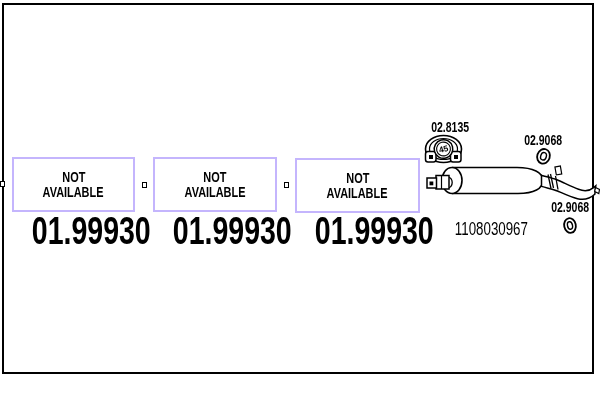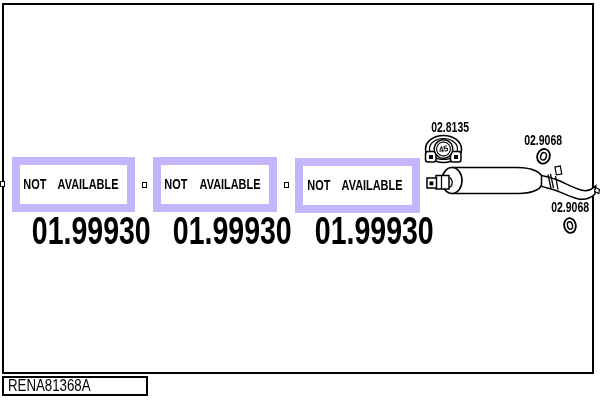--- a/index.html
+++ b/index.html
@@ -14,22 +14,22 @@
   .s74{transform:scaleX(.74);}
   .s75{transform:scaleX(.75);}
   .s78{transform:scaleX(.78);}
   .s96{transform:scaleX(.96);}
   .lo{transform-origin:0 50%;}
   .main-frame{
     left:2px;top:3px;width:592px;height:371px;
     border:2px solid #000;box-sizing:border-box;
   }
   .na-box{
-    border:8px solid #c4b5fd;box-sizing:border-box;background:#fff;
-    display:flex;flex-direction:row;align-items:center;justify-content:center;
+    border:2px solid #c4b5fd;box-sizing:border-box;background:#fff;
+    display:flex;flex-direction:column;align-items:center;justify-content:center;
     font-weight:700;font-size:14px;line-height:15px;
   }
   .pn{font-size:38px;line-height:38px;font-weight:700;}
   .sq{
     position:absolute;width:3px;height:4px;background:#fff;
     border:1.5px solid #000;
   }
   .lbl-sm{font-size:15px;line-height:13px;font-weight:700;}
   .pn-mid{font-size:30px;line-height:30px;font-weight:400;}
   .oe{font-size:18px;line-height:14px;font-weight:400;}
@@ -137,18 +137,18 @@
   <div class="txt lbl-sm" style="left:407px;top:120px;width:70px;text-align:right;">
     <span class="cx s70">02.8135</span>
   </div>
   <div class="txt lbl-sm" style="left:508px;top:133px;width:70px;">
     <span class="cx s70">02.9068</span>
   </div>
   <div class="txt lbl-sm" style="left:535px;top:200px;width:70px;">
     <span class="cx s70">02.9068</span>
   </div>
 
+  <div class="txt oe" style="left:421px;top:222px;width:141px;">
+    <span class="cx s74">1108030967</span>
+  </div>
 
-  <div class="abs footer-box">
-    <span class="cx s78 lo">RENA81368A</span>
-  </div>
 
 </div>
 
 </body></html>

